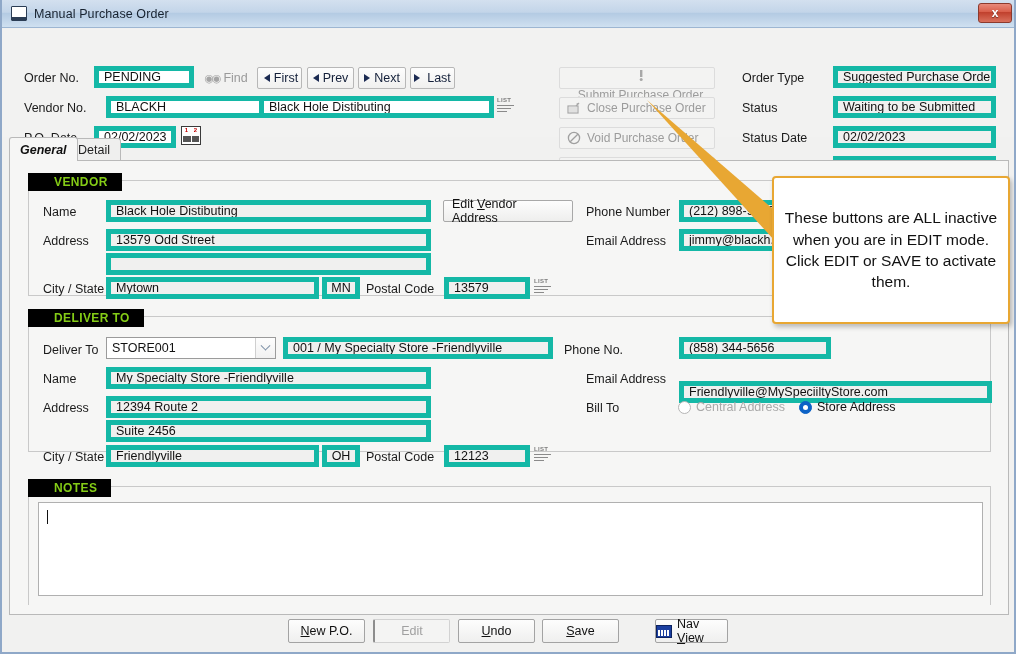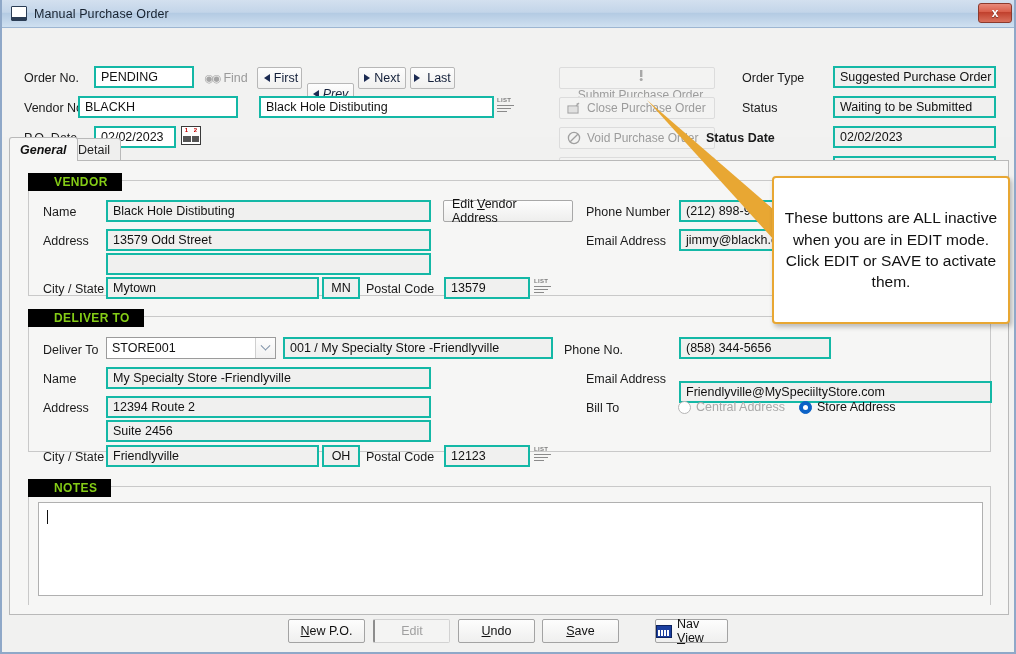--- a/index.html
+++ b/index.html
@@ -64,21 +64,21 @@
     background: #f2f2f1;
     padding-left: 48px;
   }
   .lbl {
     font-size: 12.5px; color: #1b1b1b;
     position: absolute; white-space: nowrap;
   }
   .fld {
     position: absolute;
     background: #f0f0ef;
-    border: 2px solid #14b8a6;
+    border: 5px solid #14b8a6;
     font-size: 12.5px; color: #111;
     padding: 0 5px;
     display: flex; align-items: center;
     white-space: nowrap; overflow: hidden;
     height: 22px;
   }
   .fld.white { background: #ffffff; }
 
   .navbtn {
     position: absolute;
@@ -286,36 +286,36 @@
     <div class="navbtn flat" style="left:200px; top:38px; width:48px;">
       <span class="binoc">◉◉</span>
       <span>Find</span>
     </div>
 
     <div class="navbtn" style="left:255px; top:38px; width:45px;">
       <span class="bar-l"></span>
         <span class="tri tri-l"></span>
       <span>First</span>
     </div>
-    <div class="navbtn" style="left:305px; top:54px; width:47px;font-style:italic;">
+    <div class="navbtn" style="left:305px; top:38px; width:47px;">
       <span class="tri tri-l"></span>
       <span>Prev</span>
     </div>
     <div class="navbtn" style="left:356px; top:38px; width:48px;">
       <span class="tri tri-r"></span>
       <span>Next</span>
     </div>
     <div class="navbtn" style="left:408px; top:38px; width:45px;">
       <span class="tri tri-r"></span>
         <span class="bar-r"></span>
       <span>Last</span>
     </div>
 
     <div class="lbl" style="left:22px; top:72px;">Vendor No.</div>
-    <div class="fld white" style="left:76px; top:67px; width:160px;">BLACKH</div>
+    <div class="fld white" style="left:104px; top:67px; width:160px;">BLACKH</div>
     <div class="fld white" style="left:257px; top:67px; width:235px;">Black Hole Distibuting</div>
     <div class="listicon" style="left:495px; top:68px;">
       <div class="lt">LIST</div>
         <div class="ln" style="width:100%"></div>
         <div class="ln" style="width:80%"></div>
         <div class="ln" style="width:60%"></div>
     </div>
 
     <div class="lbl" style="left:22px; top:102px;">P.O. Date</div>
     <div class="fld white" style="left:92px; top:97px; width:82px;">02/02/2023</div>
@@ -369,21 +369,21 @@
       </span>
       <span>Copy Purchase Order</span>
     </div>
 
     <div class="lbl" style="left:740px; top:42px;">Order Type</div>
     <div class="fld" style="left:831px; top:37px; width:163px;">Suggested Purchase Order</div>
 
     <div class="lbl" style="left:740px; top:72px;">Status</div>
     <div class="fld" style="left:831px; top:67px; width:163px;">Waiting to be Submitted</div>
 
-    <div class="lbl" style="left:704px; top:102px;font-weight:bold;">Status Date</div>
+    <div class="lbl" style="left:740px; top:102px;">Status Date</div>
     <div class="fld" style="left:831px; top:97px; width:163px;">02/02/2023</div>
 
     <div class="lbl" style="left:740px; top:132px;">Date Received</div>
     <div class="fld" style="left:831px; top:127px; width:163px;"></div>
   </div>
 
   <div class="tabstrip">
     <div class="tab active">General</div>
     <div class="tab inactive">Detail</div>
   </div>

